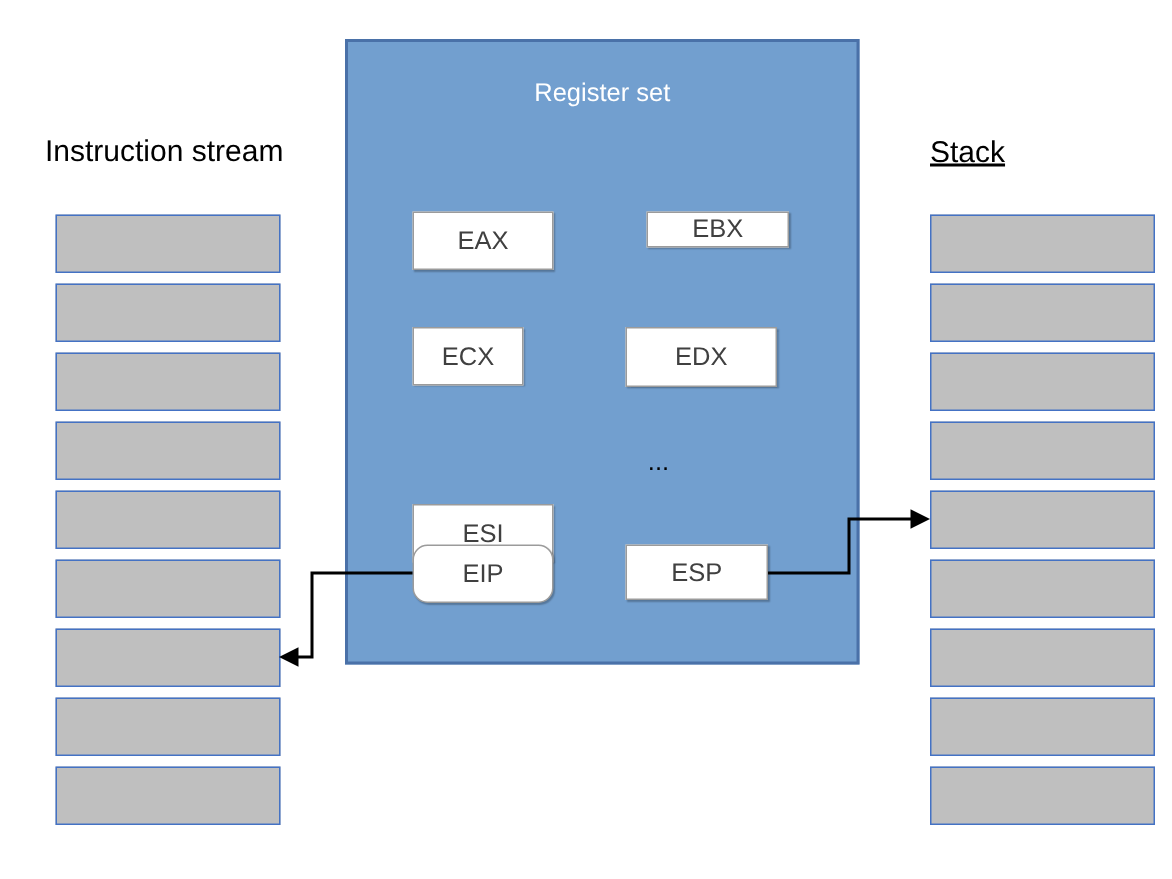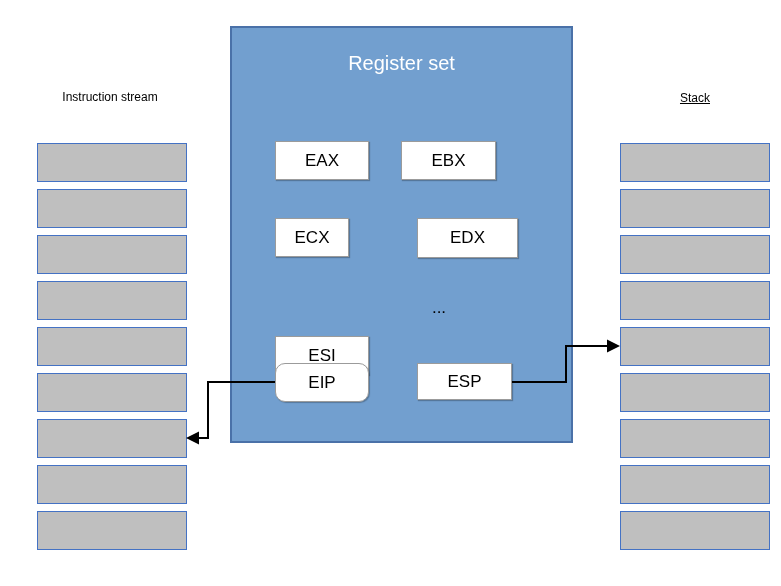--- a/index.html
+++ b/index.html
@@ -6,23 +6,22 @@
   .canvas {
     position:relative;
     width:781px;
     height:586px;
     background:#ffffff;
     font-family:"Liberation Sans", sans-serif;
     overflow:hidden;
   }
   .col-label {
     position:absolute;
-    font-size:12px;
+    font-size:20px;
     color:#000000;
-    text-align:center;
     white-space:nowrap;
   }
   .rows {
     position:absolute;
     display:flex;
     flex-direction:column;
     gap:7px;
     width:150px;
   }
   .mem-row {
@@ -37,37 +36,37 @@
     width:343px; height:417px;
     background:#729fcf;
     border:2px solid #4a71a8;
     box-sizing:border-box;
   }
   .register-set-title {
     position:absolute;
     left:230px; top:52px;
     width:343px;
     text-align:center;
-    font-size:20px;
+    font-size:17px;
     color:#ffffff;
   }
   .reg {
     position:absolute;
     background:#ffffff;
     border:1px solid #9b9b9b;
     box-shadow:1px 1px 1px rgba(0,0,0,0.25);
     box-sizing:border-box;
     display:flex;
     align-items:center;
     justify-content:center;
     font-size:17px;
-    color:#000000;
+    color:#404040;
   }
   .reg-eax { left:275px; top:141px; width:94px;  height:39px; }
-  .reg-ebx { left:401px; top:141px; width:95px;  height:39px; }
+  .reg-ebx { left:431px; top:141px; width:95px;  height:24px; }
   .reg-ecx { left:275px; top:218px; width:74px;  height:39px; }
   .reg-edx { left:417px; top:218px; width:101px; height:40px; }
   .reg-esi { left:275px; top:288px; width:94px;  height:39px;margin-top:48px; }
   .reg-eip { left:275px; top:363px; width:94px;  height:39px;border-radius:10px; }
   .reg-esp { left:417px; top:363px; width:95px;  height:37px; }
   .reg-dots {
     position:absolute;
     left:417px; top:288px; width:44px; height:39px;
     display:flex; align-items:center; justify-content:center;
     font-size:17px; color:#000000;

